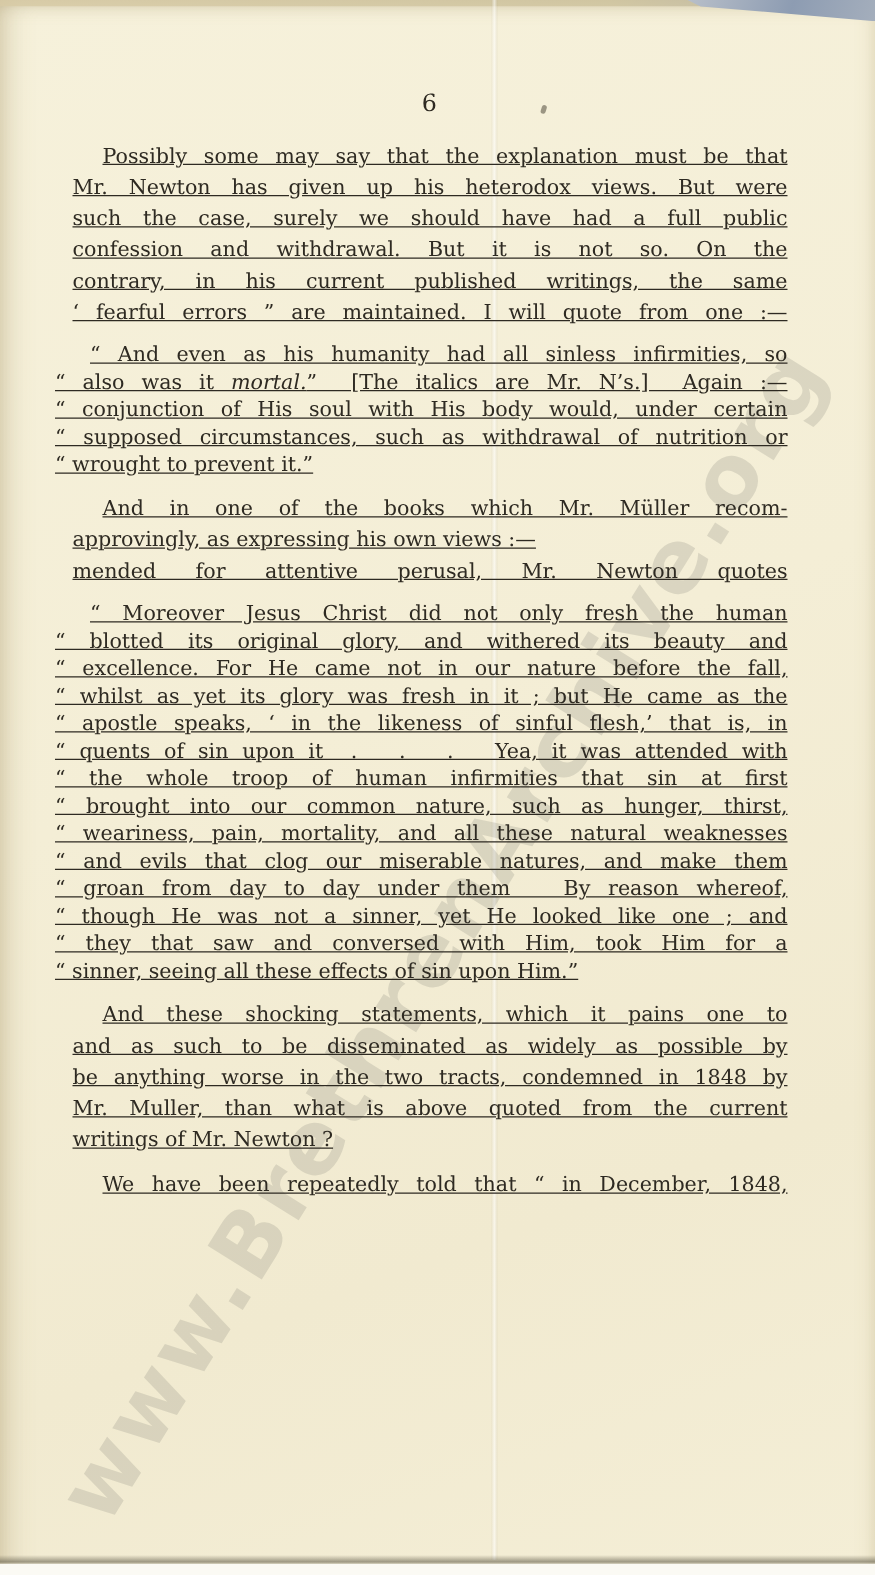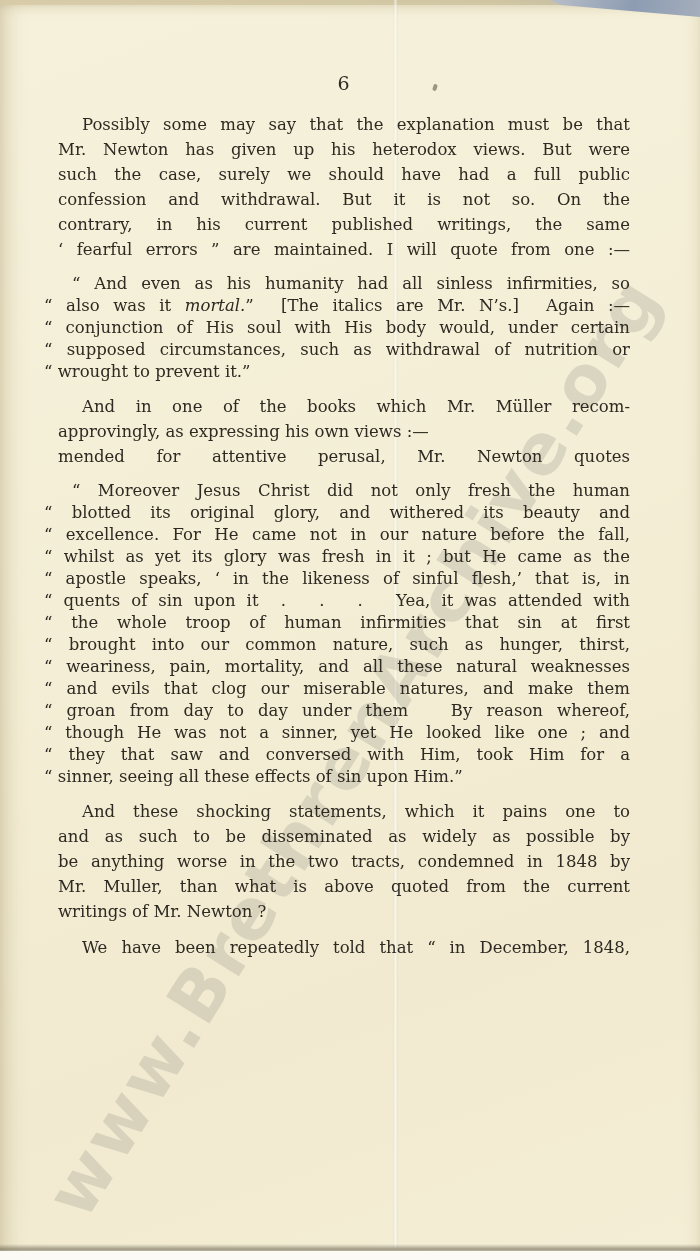--- a/index.html
+++ b/index.html
@@ -53,20 +53,21 @@
     position: absolute; left: 58px; top: 70px; width: 572px;
   }
   .pageno {
     text-align: center; font-size: 19px; line-height: 26px;
     margin-bottom: 16px; letter-spacing: 1px;
   }
   .para, .quote { margin: 0 0 11px 0; font-size: 16.5px; }
   .line {
     text-align: justify; text-align-last: justify;
     white-space: normal;
+    text-decoration: underline;
   }
   .para .line  { line-height: 25px; }
   .quote .line { line-height: 22px; }
   .line.short  { text-align-last: left; }
   .para .line.first { text-indent: 24px; }
   .hang { text-indent: -14px; }
   .quote .line.first { text-indent: 14px; }
   .it { font-style: italic; }
 </style>
 </head>

